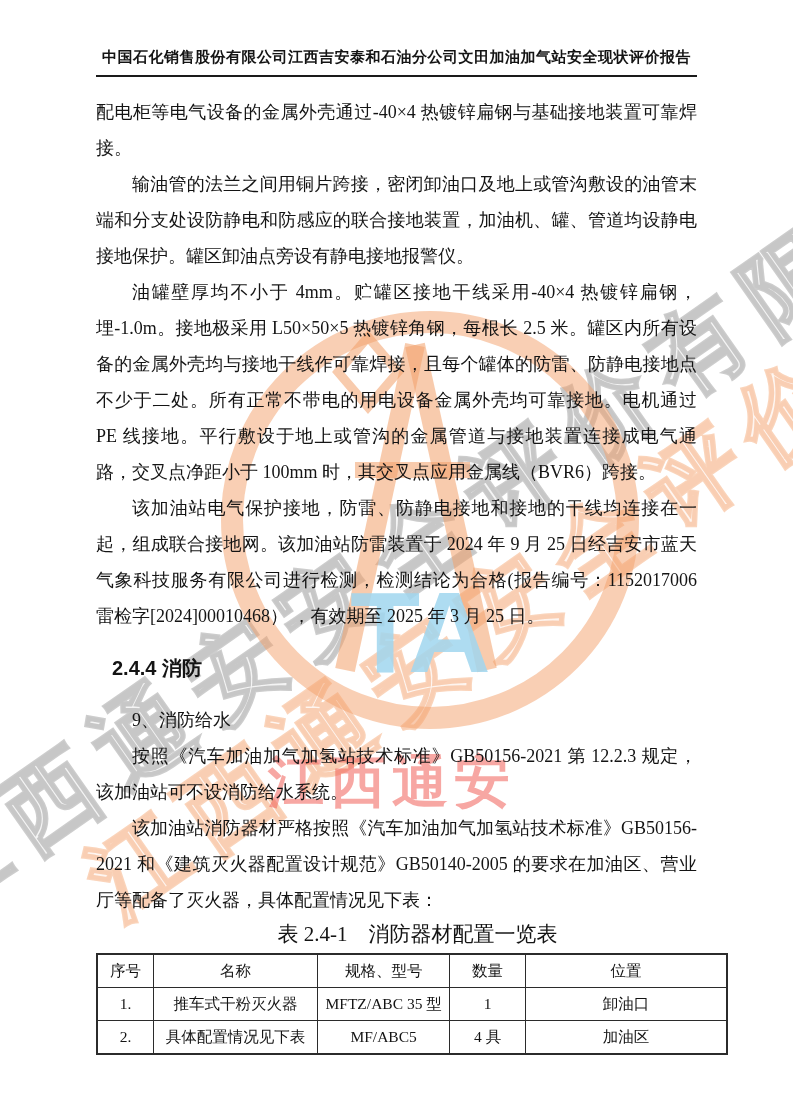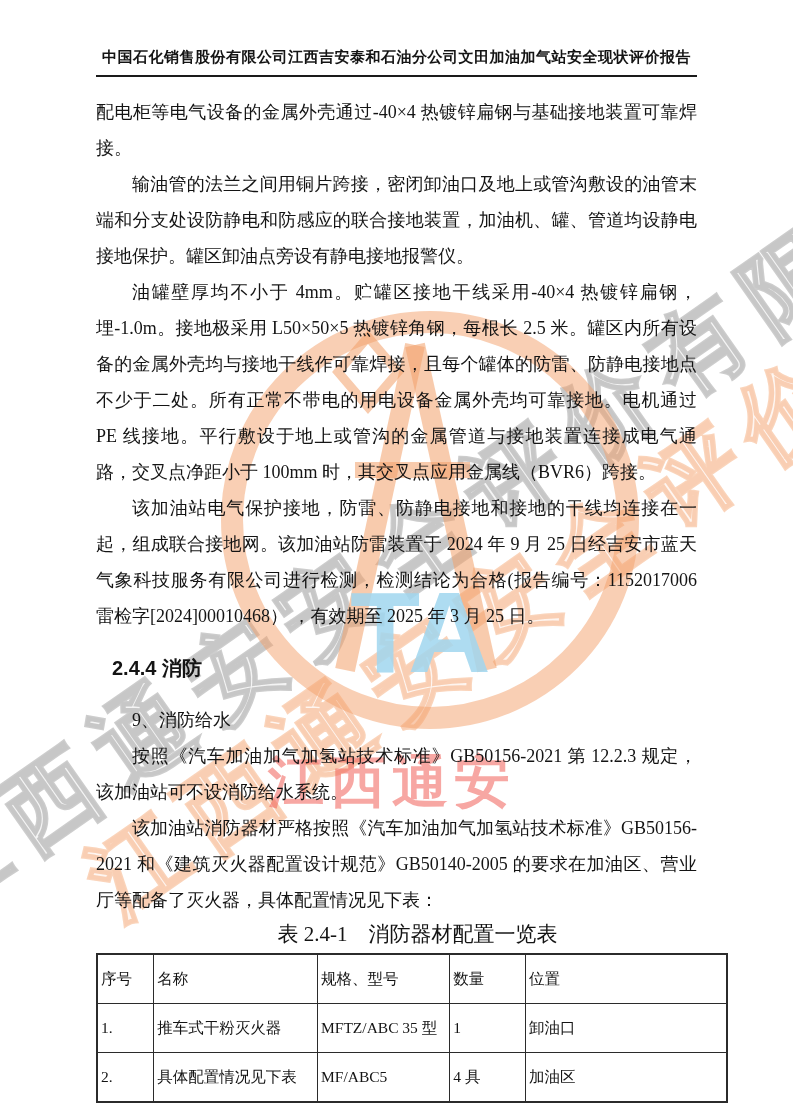--- a/index.html
+++ b/index.html
@@ -40,22 +40,22 @@
           font-size:18px; line-height:36px; text-align:justify; }
   .body p { margin:0; text-indent:2em; }
   .body p.no-indent { text-indent:0; }
   .h244 { font-family:"Liberation Sans","DejaVu Sans",sans-serif;
           font-size:20px; font-weight:700; line-height:36px; margin:16px; }
   .tbl-caption { text-align:center; font-size:21px; line-height:32px; margin-top:2px; text-indent:0; }
   
   table.fire { border-collapse:collapse; width:632px; margin-top:3px;
                border:2px solid #2b2b2b; table-layout:fixed; }
   table.fire th, table.fire td {
-    border:1px solid #2b2b2b; height:32px; 
-    font-size:15.5px; font-weight:400; padding:8px 3px; line-height:1.15;
+    border:1px solid #2b2b2b; height:32px; text-align:center;
+    font-size:15.5px; font-weight:400; padding:0 3px; line-height:1.15;
   }
   .c-no{width:9%} .c-name{width:26%} .c-spec{width:21%} .c-qty{width:12%} .c-loc{width:32%}
   
   .footer { position:absolute; left:0; right:0; bottom:0; height:100px; z-index:1; }
 </style>
 </head>
 <body>
 
 <div class="page">
 

